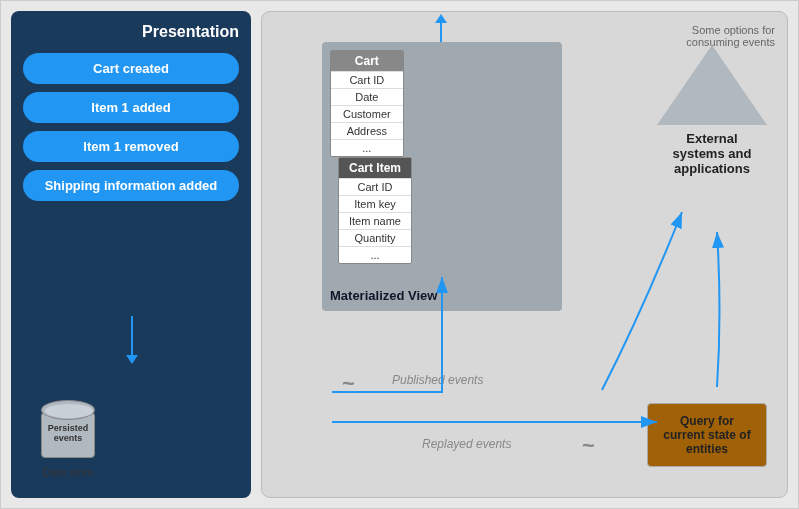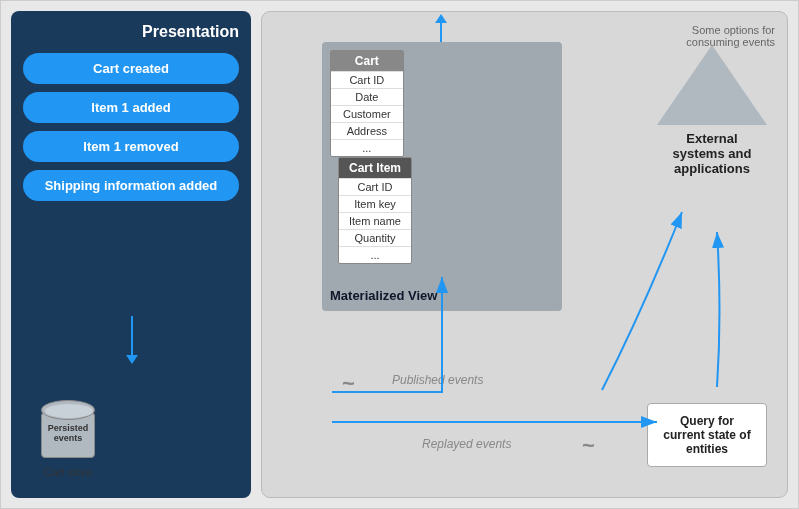--- a/index.html
+++ b/index.html
@@ -274,21 +274,21 @@
       color: #222;
       text-align: center;
       max-width: 110px;
     }
 
     
     .query-box {
       position: absolute;
       bottom: 30px;
       right: 20px;
-      background: #ffffff;
+      background: #a16207;
       border: 1px solid #aaa;
       border-radius: 4px;
       padding: 10px 14px;
       width: 120px;
       font-weight: bold;
       font-size: 12px;
       color: #222;
       text-align: center;
     }
 
@@ -349,21 +349,21 @@
     <div class="arrow-down"></div>
 
     <div class="event-store-area">
       <div class="cylinder">
         <div class="cylinder-body"></div>
         <div class="cylinder-top">
           <div class="cylinder-top-inner"></div>
         </div>
         <div class="cylinder-text">Persisted<br>events</div>
       </div>
-      <div class="event-store-label">Cart store</div>
+      <div class="event-store-label">Date store</div>
     </div>
   </div>
 
   <div class="right-area">
 
     <div class="consuming-label">Some options for<br>consuming events</div>
 
     <div class="arrow-up-mv"></div>
 
     <div class="mv-container">

